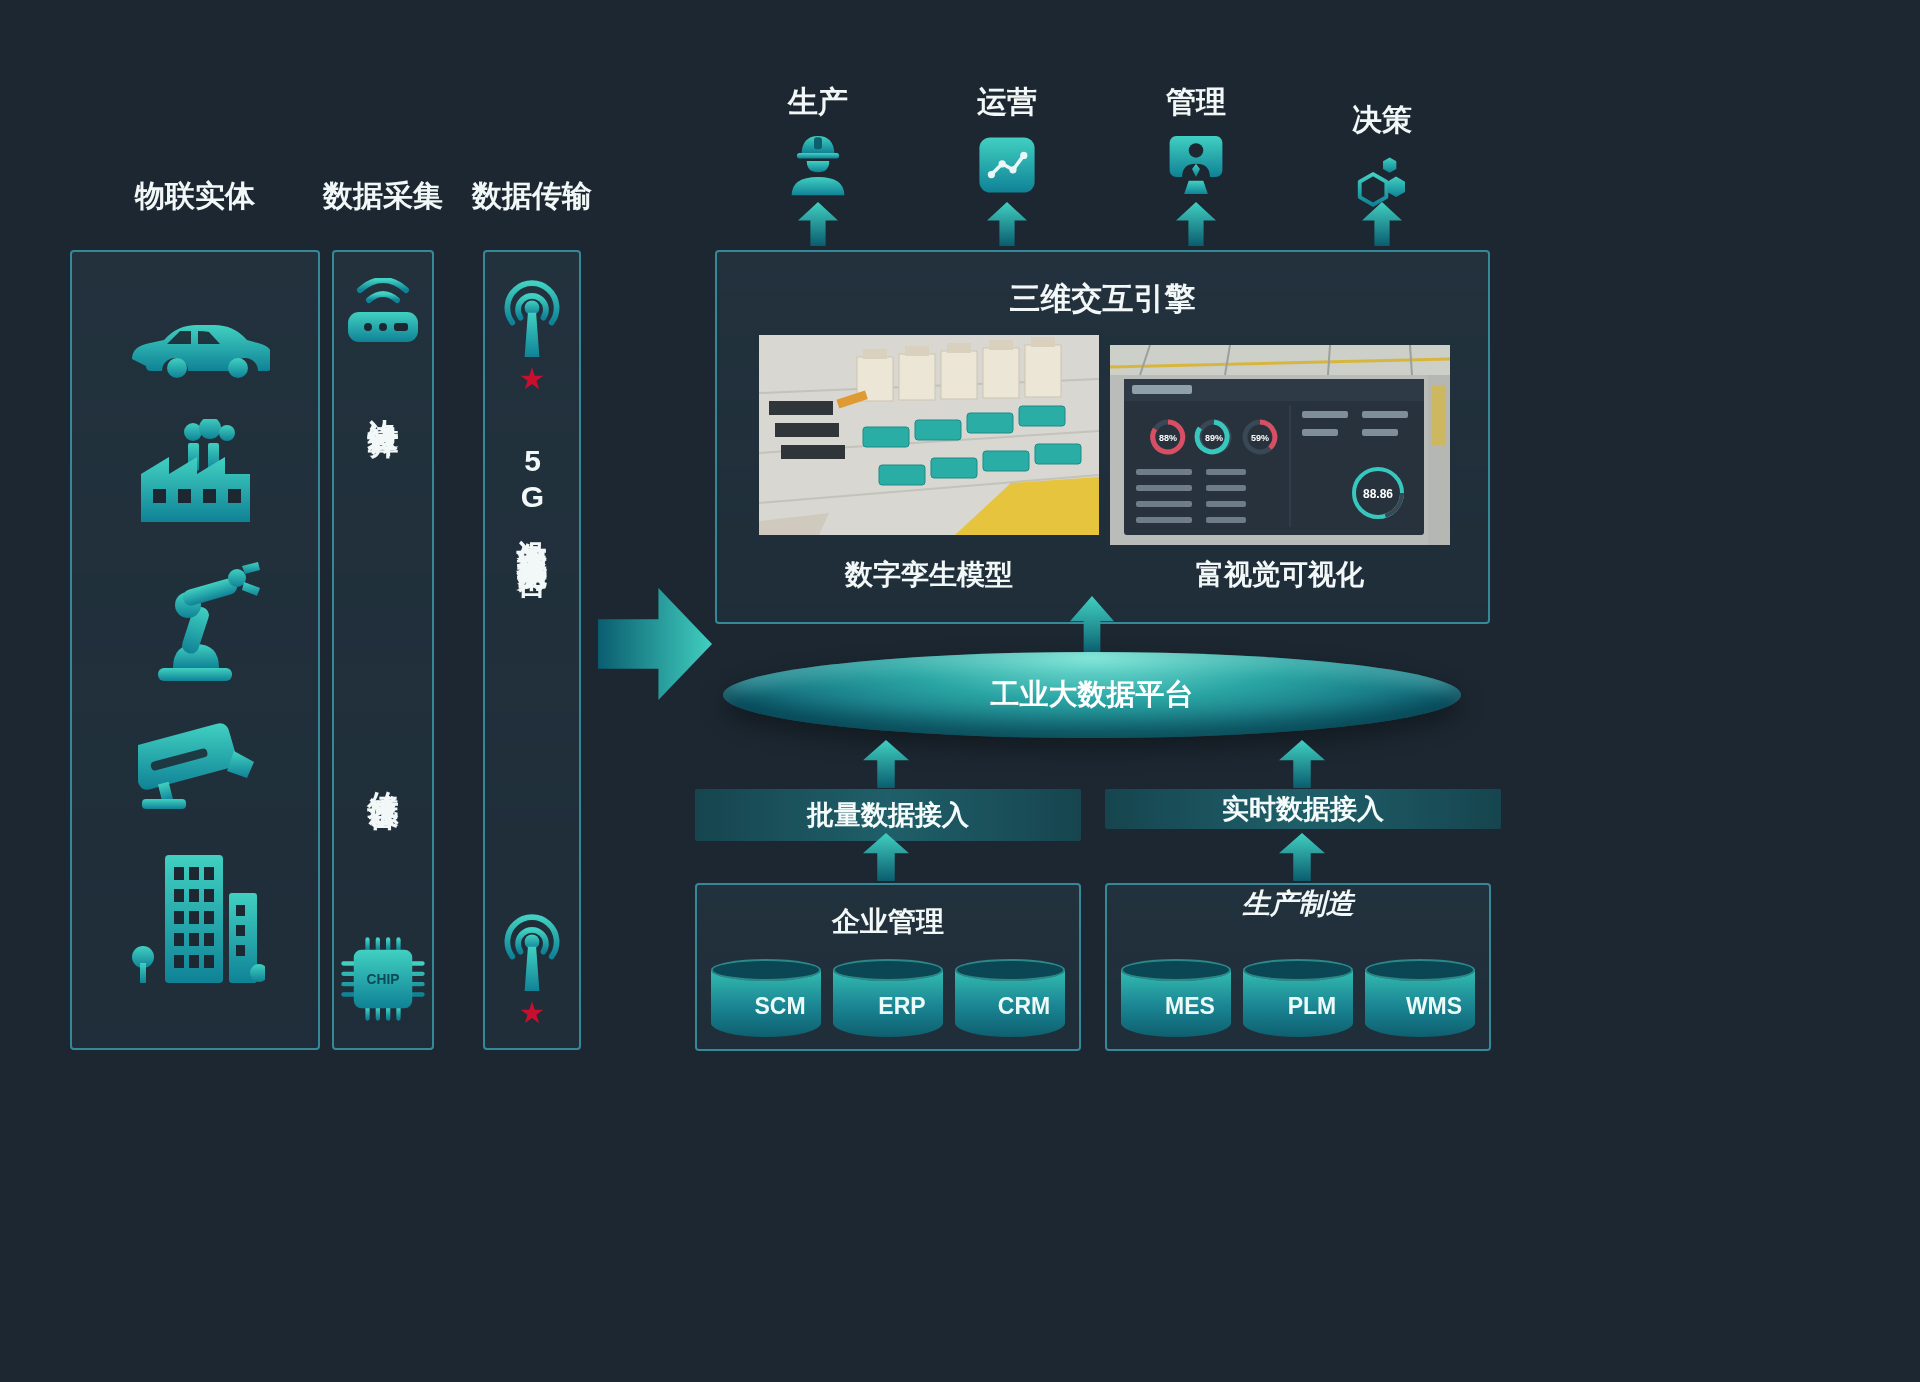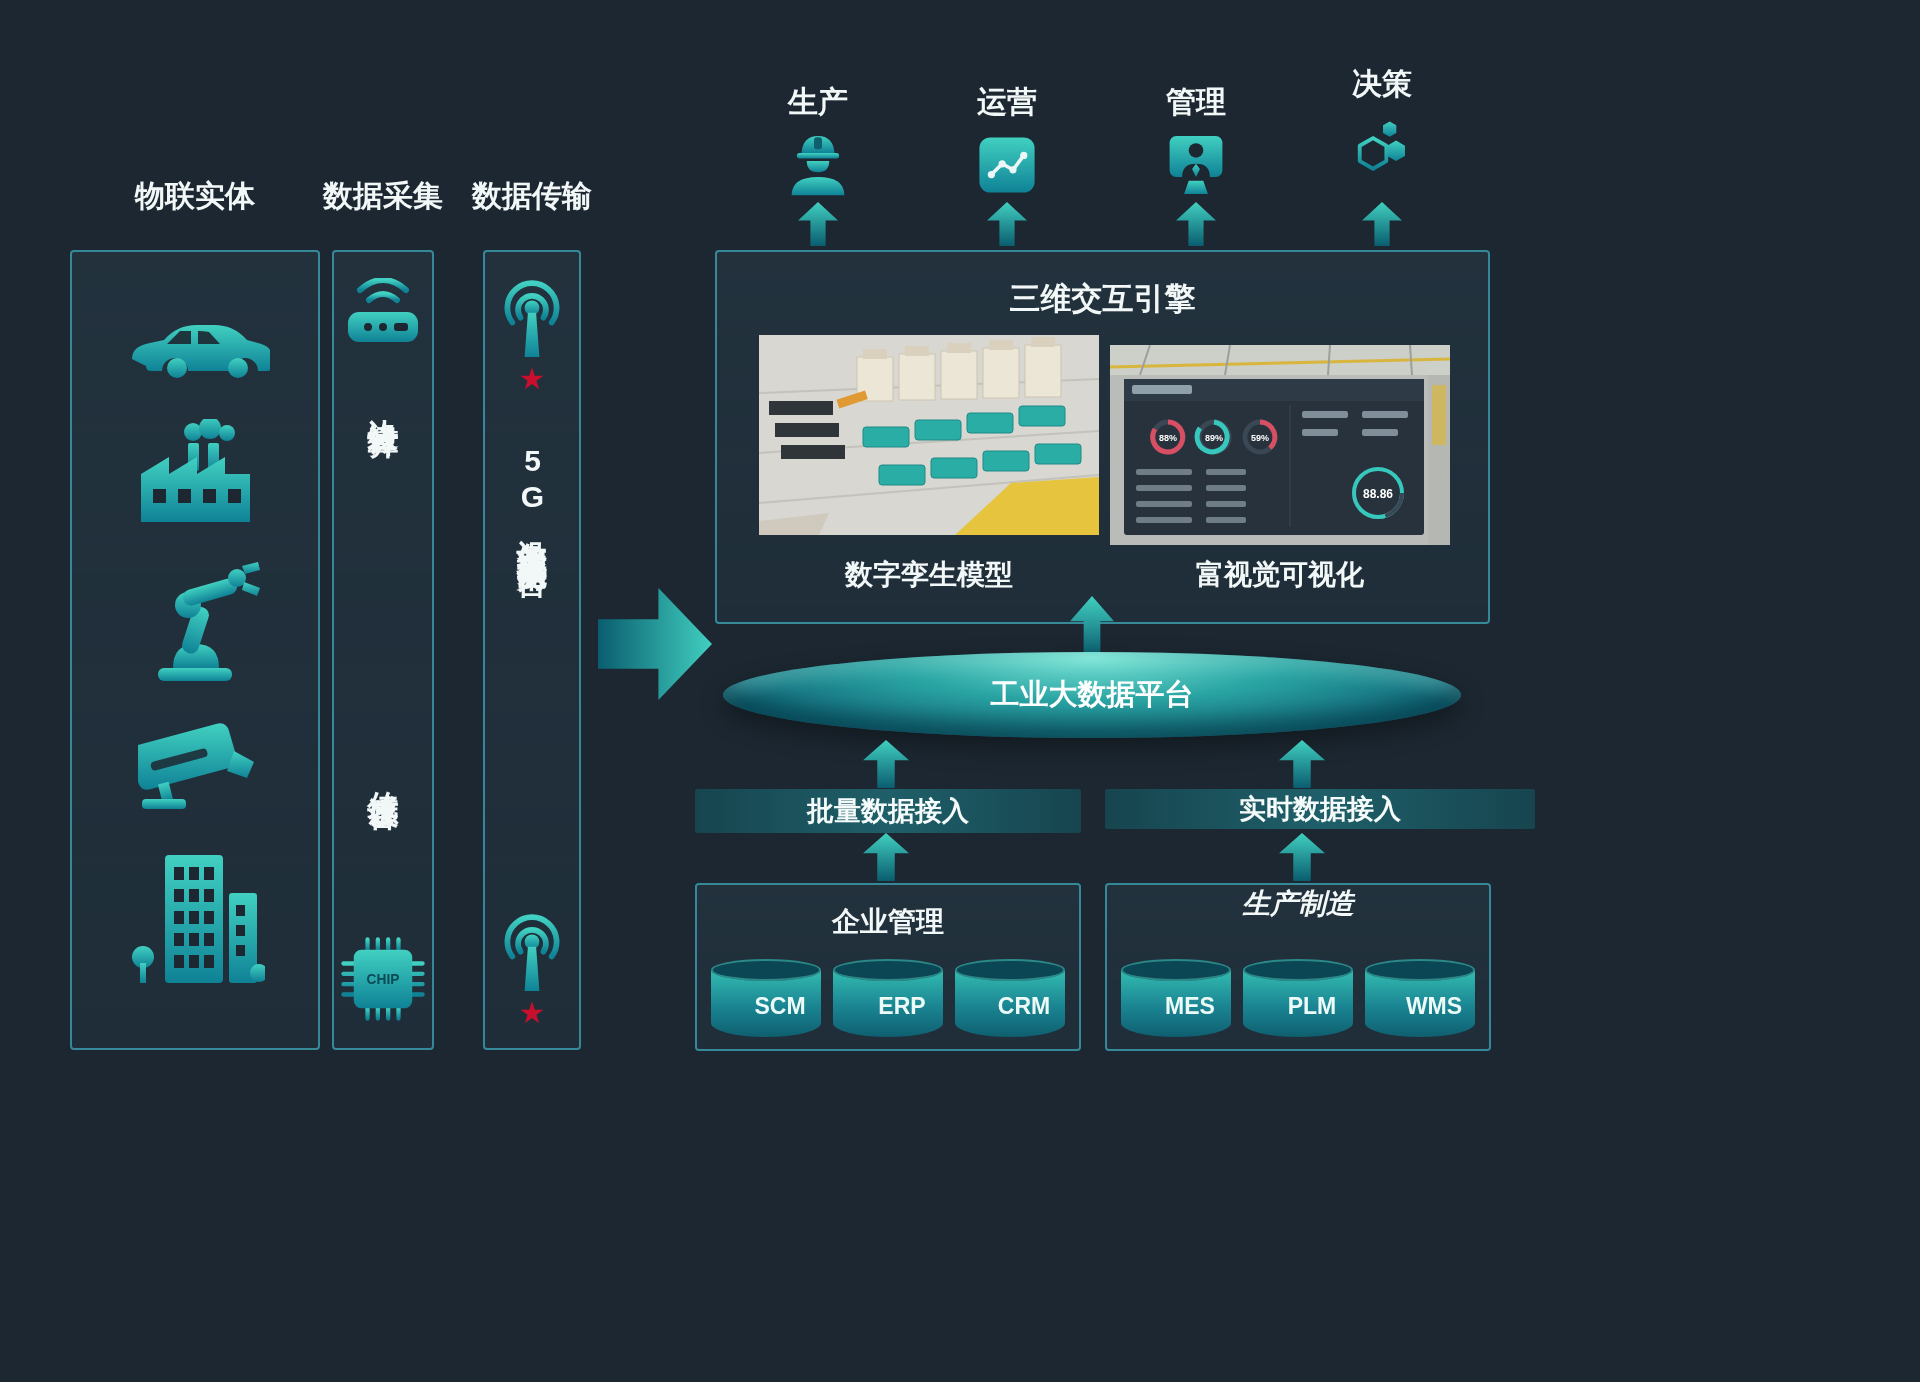--- a/index.html
+++ b/index.html
@@ -255,21 +255,21 @@
         <rect x="10" y="4" width="80" height="62" rx="10" fill="url(#tg)"></rect>
         <g fill="#1c2731">
           <circle cx="50" cy="26" r="11"></circle>
           <path d="M29 66 q0 -20 21 -20 q21 0 21 20 z"></path>
         </g>
         <path d="M50 46 l6 8 -6 12 -6 -12 z" fill="url(#tg)"></path>
         <path d="M32 92 h36 l-7 -20 h-22 z" fill="url(#tg)"></path>
       </svg>
     </div>
   </div>
-  <div class="abs" style="left:1322px;top:64px;width:120px;">
+  <div class="abs" style="left:1322px;top:100px;width:120px;">
     <div class="hdr">决策</div>
     <div style="display:flex;justify-content:center;margin-top:10px;">
       <svg width="64" height="64" viewBox="0 0 100 100">
         <polygon points="36,36 56.8,48 56.8,72 36,84 15.2,72 15.2,48" fill="none" stroke="url(#tg)" stroke-width="6" stroke-linejoin="round"></polygon>
         <polygon points="62,10 72.4,16 72.4,28 62,34 51.6,28 51.6,16" fill="url(#tg)"></polygon>
         <polygon points="72,40 85.9,48 85.9,64 72,72 58.1,64 58.1,48" fill="url(#tg)"></polygon>
       </svg>
     </div>
   </div>
 
@@ -378,24 +378,24 @@
 
   <div class="abs up-arrow" style="left:1070px;top:596px;width:44px;height:60px;"></div>
 
   <div class="abs disc" style="left:723px;top:652px;width:738px;height:86px;">
     <div class="disc-label">工业大数据平台</div>
   </div>
 
   <div class="abs up-arrow" style="left:863px;top:740px;width:46px;height:48px;"></div>
   <div class="abs up-arrow" style="left:1279px;top:740px;width:46px;height:48px;"></div>
 
-  <div class="abs bar" style="left:695px;top:789px;width:386px;height:44px;">
+  <div class="abs bar" style="left:695px;top:789px;width:386px;height:52px;">
     <span>批量数据接入</span>
   </div>
-  <div class="abs bar" style="left:1105px;top:789px;width:430px;height:40px;">
+  <div class="abs bar" style="left:1105px;top:789px;width:396px;height:40px;">
     <span>实时数据接入</span>
   </div>
 
   <div class="abs up-arrow" style="left:863px;top:833px;width:46px;height:48px;"></div>
   <div class="abs up-arrow" style="left:1279px;top:833px;width:46px;height:48px;"></div>
 
   <div class="abs panel" style="left:695px;top:883px;width:386px;height:168px;">
     <div class="box-title" style="margin-top:18px;">企业管理</div>
     <div class="cyl-row">
       <div class="cylinder">

